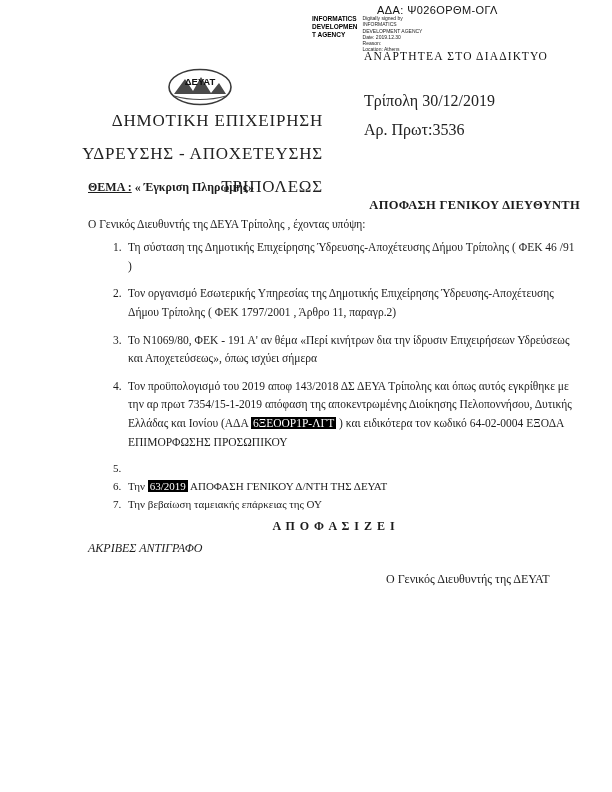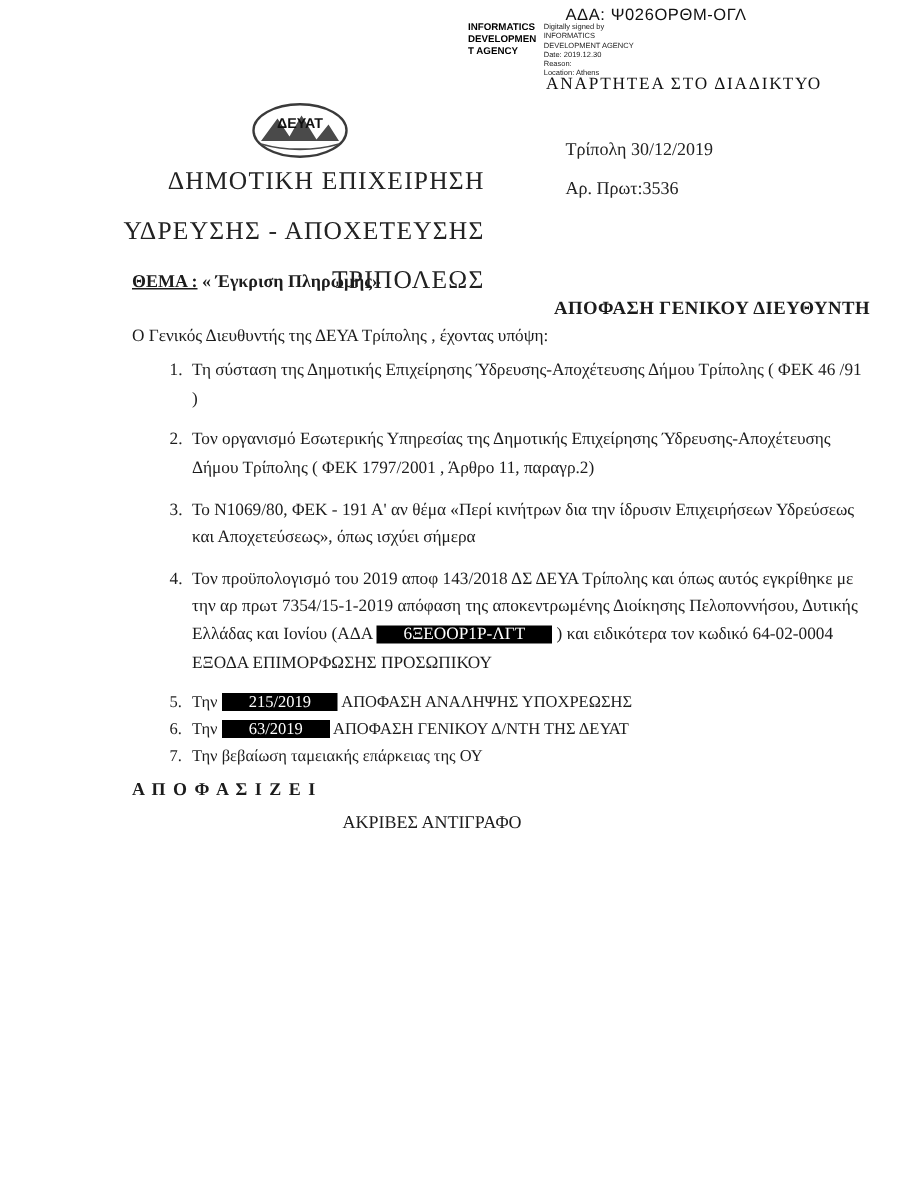--- a/index.html
+++ b/index.html
@@ -31,37 +31,37 @@
   .publish-note {
     position: absolute; top: 50px; left: 339px;
     font-size: 11.5px; letter-spacing: 1.2px; color:#111;
   }
   .org-block {
     position: absolute; top: 68px; left: 52px; width: 246px;
     text-align: right;
   }
   .org-logo { display:block; margin: 0 auto 5px auto; }
   .org-line { font-size: 17px; letter-spacing: 0.8px; margin-bottom: 13px; color:#222; }
-  .date-block { position: absolute; top: 92px; left: 352px; font-size: 12px; color:#222; }
+  .date-block { position: absolute; top: 92px; left: 339px; font-size: 16px; color:#222; }
   .date-line { margin-bottom: 11px; }
   
   .body { position: absolute; top: 180px; left: 63px; width: 492px; }
   .subject { font-size: 12px; font-weight: bold; }
   .subject-label { text-decoration: underline; }
   .doc-title { text-align: right; font-weight: bold; font-size: 12.5px; margin-top: 3px; letter-spacing: 0.3px; }
   .intro { font-size: 11.5px; margin-top: 5px; }
   ol.considerations { list-style: none; margin: 8px 0 0 0; padding: 0 0 0 25px; }
   ol.considerations li { display: flex; font-size: 11.5px; line-height: 1.62; margin-bottom: 9px; }
   ol.considerations li .num { width: 15px; flex: 0 0 15px; }
   ol.considerations li.compact { font-size: 11px; line-height: 1.55; margin-bottom: 1px; }
-  .mark { background: #000; color: #fff; padding: 0 18px; }
+  .mark { background: #000; color: #fff; padding: 0 2px; }
   .mark:empty { display: none; padding: 0; }
-  .decision-heading { font-weight: bold; font-size: 12px; letter-spacing: 1px; margin-top: 6px; }
+  .decision-heading { text-align: center; font-weight: bold; font-size: 12px; letter-spacing: 1px; margin-top: 6px; }
   .decision-text { font-size: 11.5px; line-height: 1.7; margin-top: 6px; text-indent: 32px; }
-  .certified { width: 400px; text-align: center; font-size: 12px; margin-top: 7px; }
+  .certified { width: 400px; text-align: left; font-style: italic; font-size: 12px; margin-top: 7px; }
   .signer-title { font-size: 12px; margin-top: 16px; margin-left: 298px; }
   .signer-name { font-size: 12px; margin-top: 28px; margin-left: 302px; letter-spacing: 0.3px; }
 </style>
 </head>
 <body>
 
 <div class="page">
 
   <div class="ada">ΑΔΑ: Ψ026ΟΡΘΜ-ΟΓΛ</div>
 
@@ -122,33 +122,33 @@
       <li>
         <span class="num">3.</span>
         <span class="txt"><span>Το Ν1069/80, ΦΕΚ - 191 Α' αν θέμα «Περί κινήτρων δια την ίδρυσιν Επιχειρήσεων Υδρεύσεως και Αποχετεύσεως», όπως ισχύει σήμερα</span><span></span></span>
       </li>
       <li>
         <span class="num">4.</span>
         <span class="txt"><span>Τον προϋπολογισμό του 2019 αποφ 143/2018 ΔΣ ΔΕΥΑ Τρίπολης και όπως αυτός εγκρίθηκε με την αρ πρωτ 7354/15-1-2019 απόφαση της αποκεντρωμένης Διοίκησης Πελοποννήσου, Δυτικής Ελλάδας και Ιονίου (ΑΔΑ </span><span class="mark">6ΞΕΟΟΡ1Ρ-ΛΓΤ</span><span> ) και ειδικότερα τον κωδικό 64-02-0004 ΕΞΟΔΑ ΕΠΙΜΟΡΦΩΣΗΣ ΠΡΟΣΩΠΙΚΟΥ</span></span>
       </li>
       <li class="compact">
         <span class="num">5.</span>
-        <span class="txt"><span>Την </span><span class="mark">215/2019</span><span> ΑΠΟΦΑΣΗ  ΑΝΑΛΗΨΗΣ ΥΠΟΧΡΕΩΣΗΣ</span></span>
       </li>
       <li class="compact">
         <span class="num">6.</span>
         <span class="txt"><span>Την </span><span class="mark">63/2019</span><span> ΑΠΟΦΑΣΗ ΓΕΝΙΚΟΥ Δ/ΝΤΗ ΤΗΣ ΔΕΥΑΤ</span></span>
       </li>
       <li class="compact">
         <span class="num">7.</span>
         <span class="txt"><span>Την βεβαίωση ταμειακής επάρκειας της ΟΥ</span><span></span></span>
       </li>
     </ol>
 
     <div class="decision-heading">Α Π Ο Φ Α Σ Ι Ζ Ε Ι</div>
 
 
     <div class="certified">ΑΚΡΙΒΕΣ ΑΝΤΙΓΡΑΦΟ</div>
 
+    <div class="signer-title">Ο Γενικός Διευθυντής της ΔΕΥΑΤ</div>
 
 
   </div>
 </div>
 
 </body></html>

